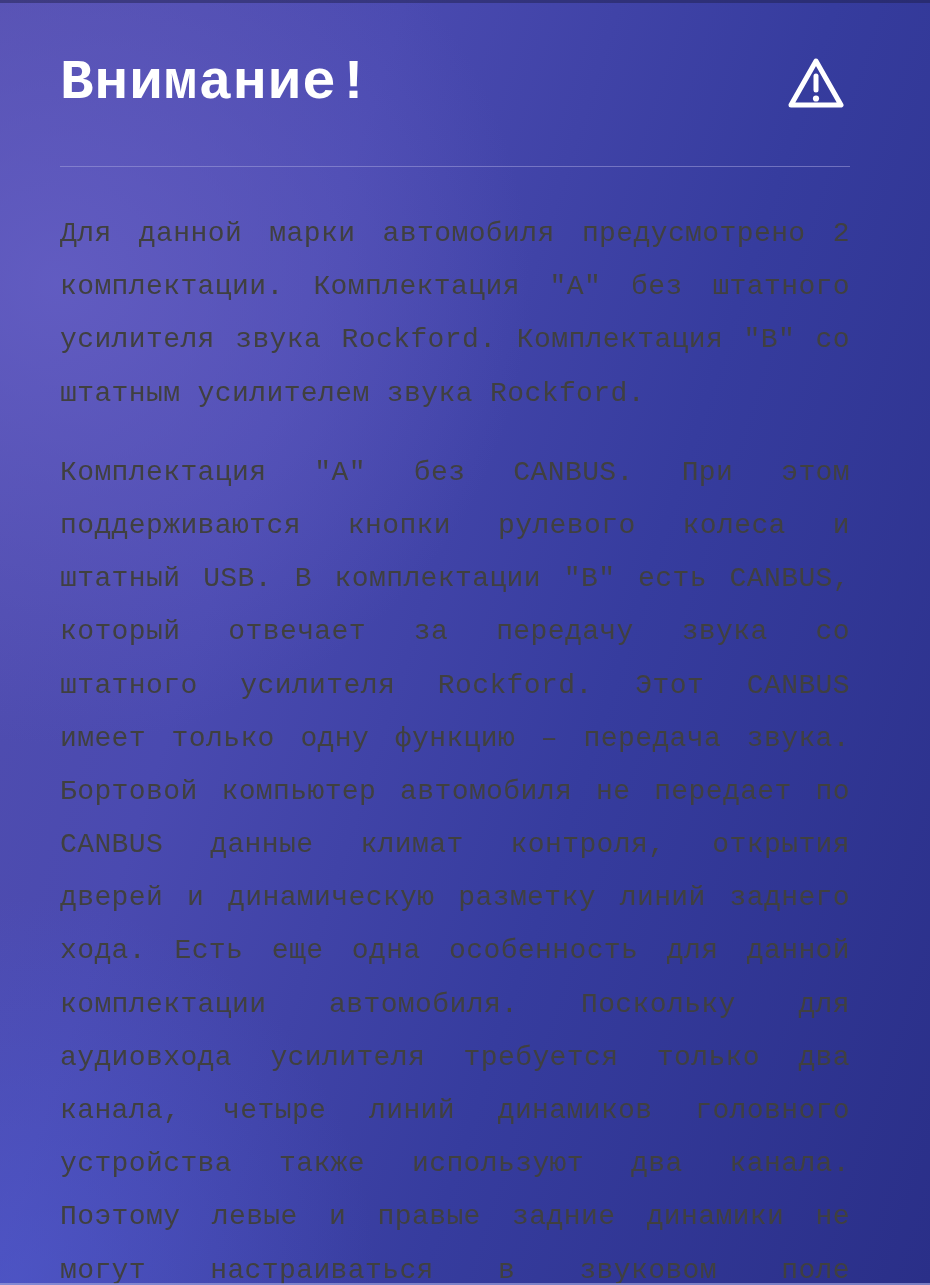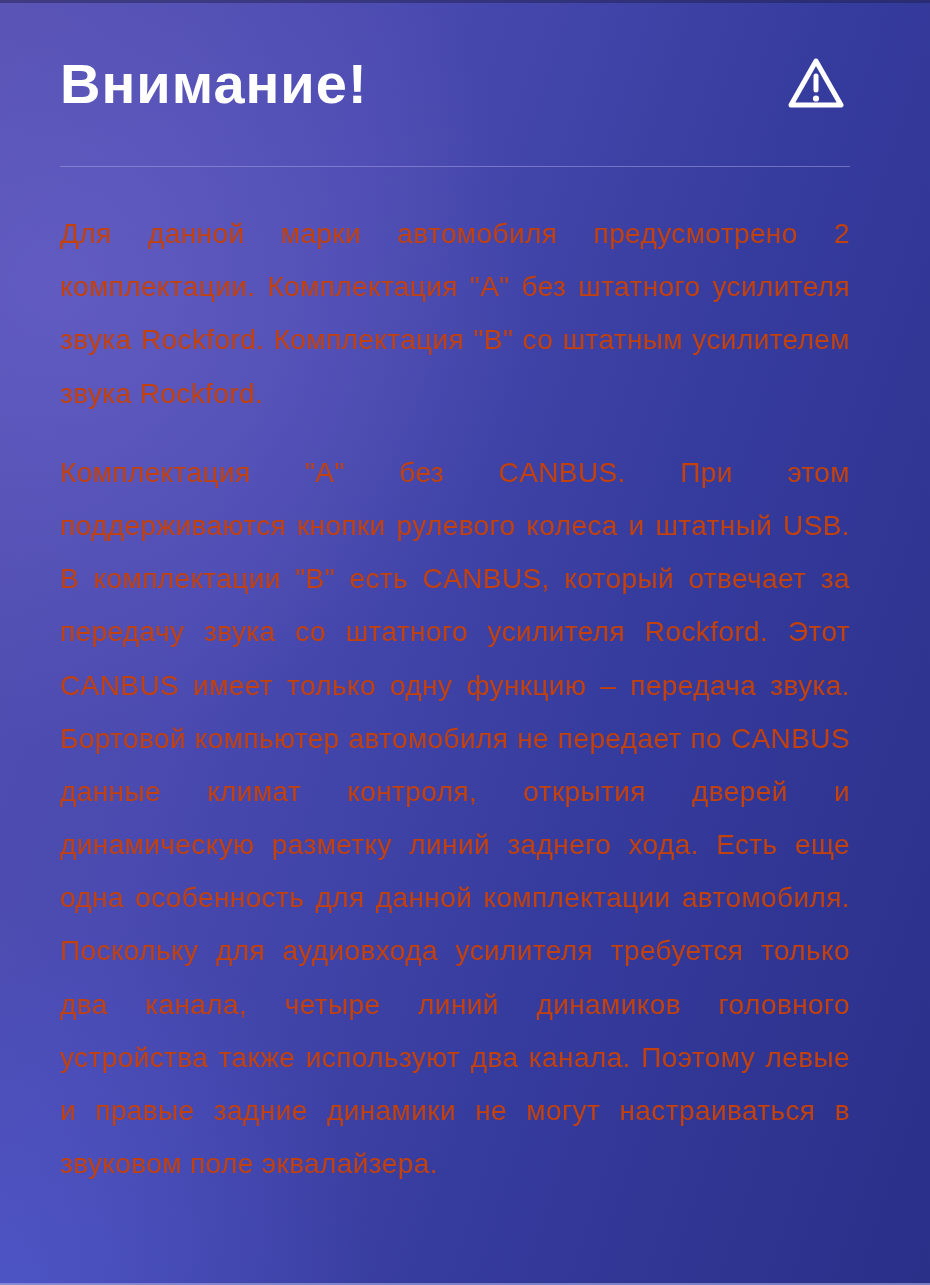--- a/index.html
+++ b/index.html
@@ -27,20 +27,21 @@
     position: absolute;
     bottom: 0; left: 0; right: 0;
     height: 2px;
     background: rgba(150, 155, 215, 0.75);
   }
   .page {
     box-sizing: border-box;
     width: 100%;
     height: 100%;
     padding: 52px 80px 40px 60px;
+    font-family: Liberation Mono, monospace;
   }
   .header-row {
     display: flex;
     align-items: center;
     justify-content: space-between;
   }
   .page-title {
     color: #ffffff;
     font-size: 56px;
     font-weight: bold;
@@ -58,21 +59,21 @@
     height: 1px;
     border: none;
     background: rgba(160, 158, 218, 0.55);
   }
   .body-text p {
     margin: 0 0 26px 0;
     font-size: 28px;
     line-height: 1.9;
     letter-spacing: 0.4px;
     text-align: justify;
-    color: #c2410c;
+    color: #404040;
   }
   .body-text p:first-child {
     margin-top: 40px;
   }
   .body-text p.highlight {
     color: #35d6e8;
   }
 </style>
 </head>
 <body>

